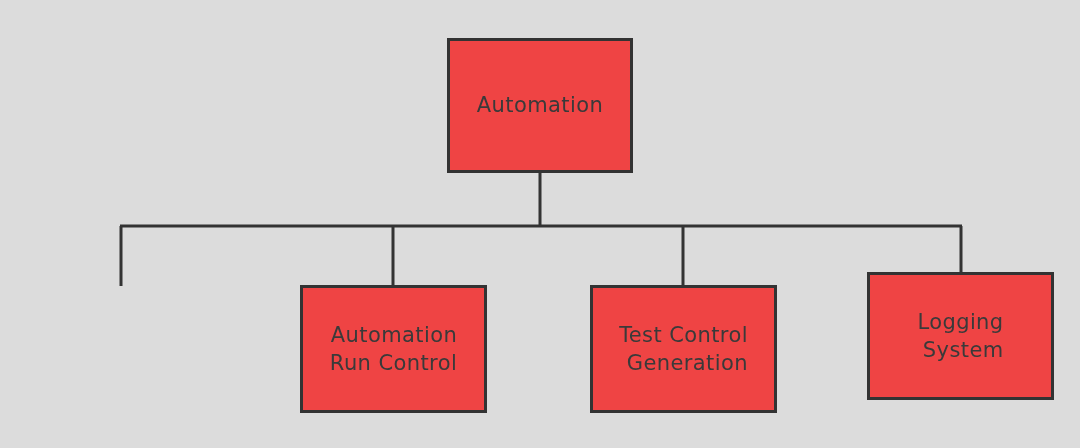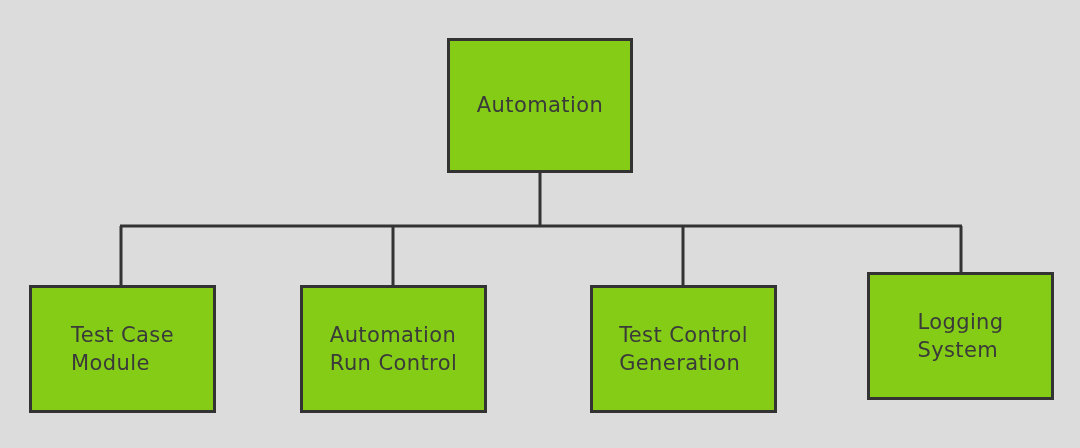--- a/index.html
+++ b/index.html
@@ -24,26 +24,26 @@
     position: absolute;
     left: 0;
     top: 0;
     width: 1080px;
     height: 448px;
     pointer-events: none;
   }
   .node-box {
     position: absolute;
     box-sizing: border-box;
-    background: #84cc16;
+    background: #ef4444;
     border: 3px solid #333333;
     display: flex;
     align-items: center;
     justify-content: center;
-    text-align: left;
+    text-align: right;
   }
   .node-label {
     color: #3a3a3a;
     font-size: 21px;
     line-height: 1.35;
     letter-spacing: 0.4px;
     white-space: pre-line;
     font-weight: 400;
   }
   .node-root {
@@ -73,24 +73,20 @@
       <line x1="393" y1="226" x2="393" y2="286"></line>
       <line x1="683" y1="226" x2="683" y2="286"></line>
       <line x1="961" y1="226" x2="961" y2="286"></line>
     </g>
   </svg>
 
   <div class="node-box node-root">
     <span class="node-label">Automation</span>
   </div>
 
-  <div class="node-box node-child-0">
-    <span class="node-label">Test Case
-Module</span>
-  </div>
 
   <div class="node-box node-child-1">
     <span class="node-label">Automation
 Run Control</span>
   </div>
 
   <div class="node-box node-child-2">
     <span class="node-label">Test Control
 Generation</span>
   </div>

